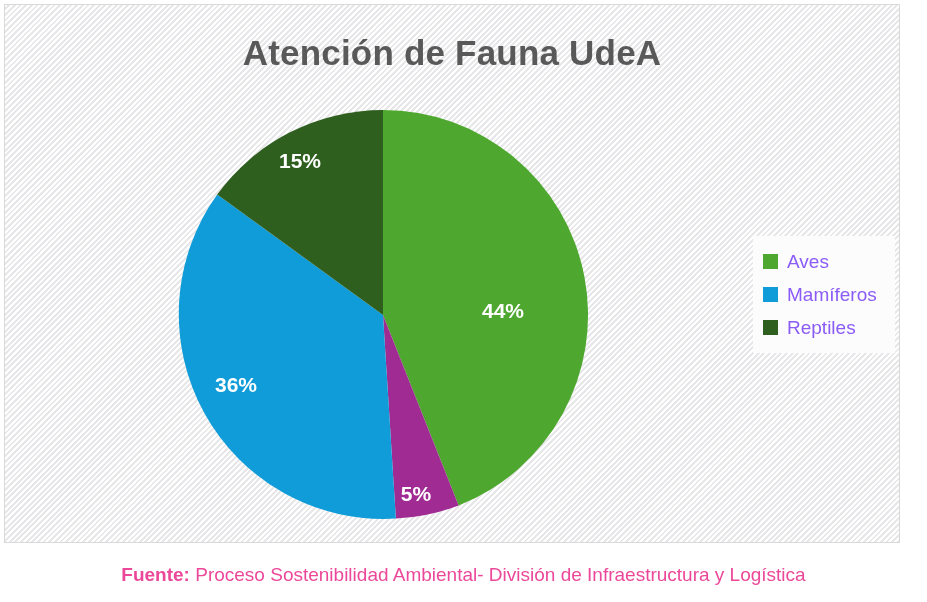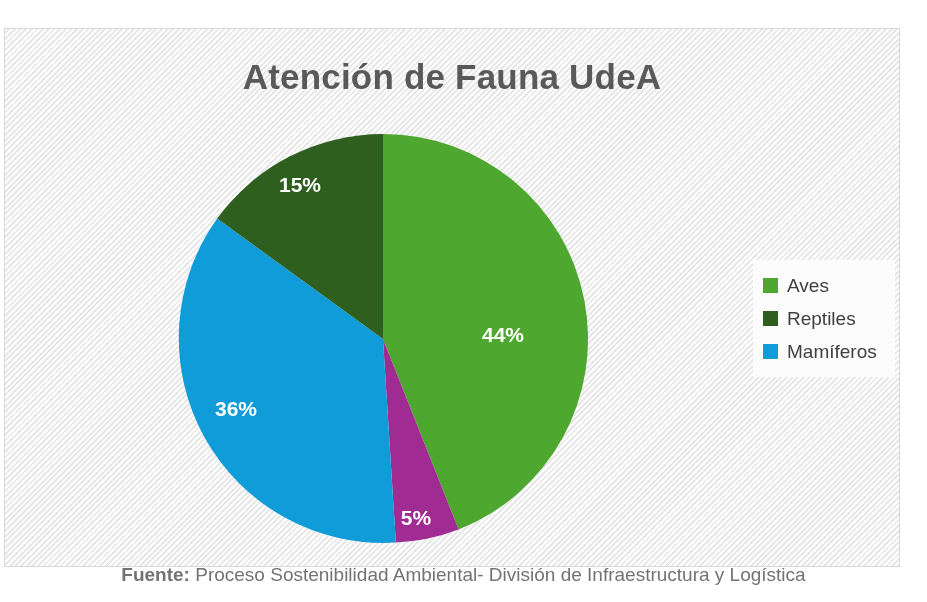--- a/index.html
+++ b/index.html
@@ -27,21 +27,20 @@
     background-color: #fbfbfb;
     background-image:
       repeating-linear-gradient(
         135deg,
         rgba(255,255,255,0.95) 0px,
         rgba(255,255,255,0.95) 2px,
         rgba(228,228,230,0.85) 2px,
         rgba(228,228,230,0.85) 4px
       );
     overflow: hidden;
-    margin-top: 24px;
   }
 
   
   #chart-title {
     position: absolute;
     left: 0;
     top: 26px;
     width: 100%;
     text-align: center;
     font-size: 35px;
@@ -95,34 +94,34 @@
     padding-left: 10px;
   }
   .legend-swatch {
     width: 15px;
     height: 15px;
     flex: 0 0 15px;
     margin-right: 9px;
   }
   .legend-label {
     font-size: 19px;
-    color: #404040;
+    color: #8b5cf6;
     line-height: 22px;
     white-space: nowrap;
   }
 
   
   #source-caption {
     position: absolute;
     left: 0;
     top: 562px;
     width: 927px;
     text-align: center;
     font-size: 19px;
-    color: #737373;
+    color: #ec4899;
     line-height: 26px;
     white-space: nowrap;
   }
   #source-caption .source-label {
     font-weight: bold;
   }
 </style>
 </head>
 <body>
 
@@ -147,26 +146,26 @@
       <text class="slice-label" x="127" y="57">15%</text>
     </svg>
   </div>
 
   <div id="legend">
     <div class="legend-item">
       <span class="legend-swatch" style="background:#4EA72E"></span>
       <span class="legend-label">Aves</span>
     </div>
     <div class="legend-item">
+      <span class="legend-swatch" style="background:#109CD8"></span>
+      <span class="legend-label">Mamíferos</span>
+    </div>
+    <div class="legend-item">
       <span class="legend-swatch" style="background:#2F5F1F"></span>
       <span class="legend-label">Reptiles</span>
-    </div>
-    <div class="legend-item">
-      <span class="legend-swatch" style="background:#109CD8"></span>
-      <span class="legend-label">Mamíferos</span>
     </div>
   </div>
 
 </div>
 
 <div id="source-caption">
   <span class="source-label">Fuente:</span><span class="source-text"> Proceso Sostenibilidad Ambiental- División de Infraestructura y Logística</span>
 </div>
 
 </body></html>

